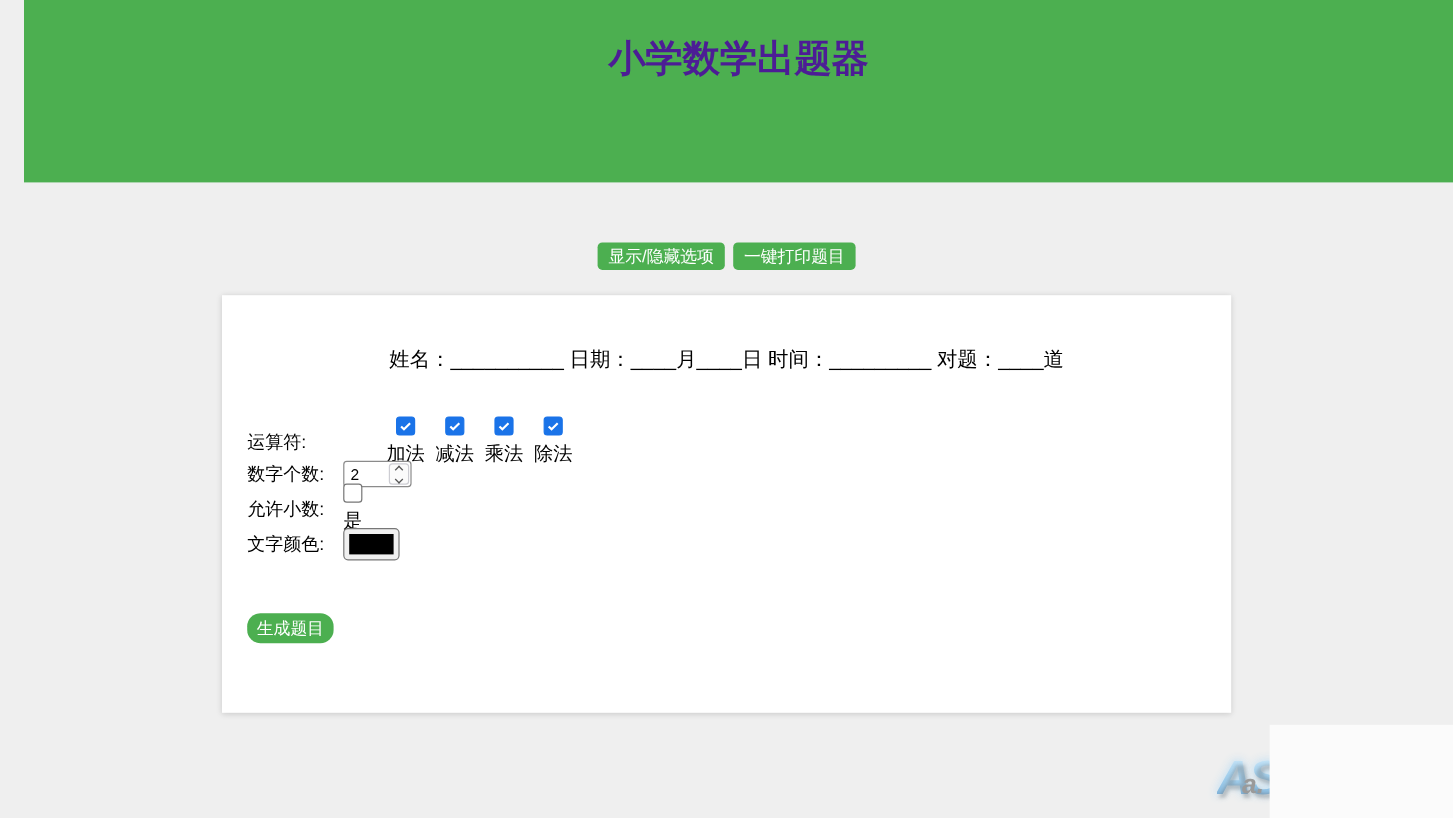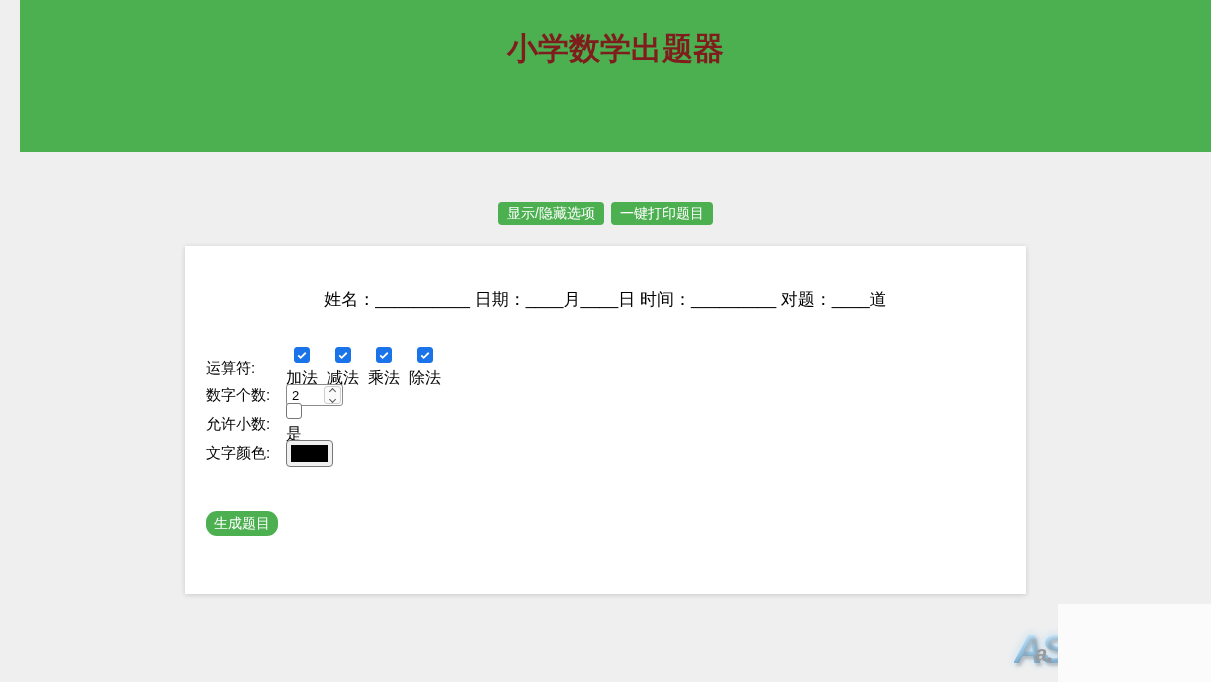--- a/index.html
+++ b/index.html
@@ -7,21 +7,21 @@
   body {
     background: #efefef;
     font-family: "Liberation Sans", "DejaVu Sans", sans-serif;
     position: relative;
     overflow: hidden;
     color: #000;
   }
   .header {
     height: 152px;
     background: #4caf50;
-    color: #7f1d1d;
+    color: #4c1d95;
     text-align: center;
     margin-left: 20px;
   }
   .header h1 {
     padding-top: 31px;
     font-size: 31px;
     line-height: 36px;
     font-weight: bold;
   }
   .header .subtitle {
@@ -58,21 +58,21 @@
   }
   .exam-line {
     padding-top: 43px;
     text-align: center;
     font-size: 17px;
     line-height: 22px;
   }
   .form { margin: 47px 0 0 21px; }
   .frow { display: flex; align-items: center; }
   .flabel { width: 80px; flex: none; font-size: 15px; }
-  .row-ops   { height: 20px; margin-bottom: 6px; }
+  .row-ops   { height: 20px; margin-bottom: 6px; gap: 36px; }
   .row-digit { height: 22px; margin-bottom: 8px; }
   .row-dec   { height: 20px; margin-bottom: 6px; }
   .row-count { height: 22px; margin-bottom: 5px; }
   .row-range { height: 22px; margin-bottom: 4px; }
   .row-color { height: 27px; margin-bottom: 8px; }
   .cbgroup { display: flex; align-items: center; gap: 9px; }
   .cbitem { display: flex; align-items: center; gap: 5px; font-size: 16px; flex-direction: column; }
   .cb {
     width: 16px; height: 16px;
     border: 1px solid #767676;

